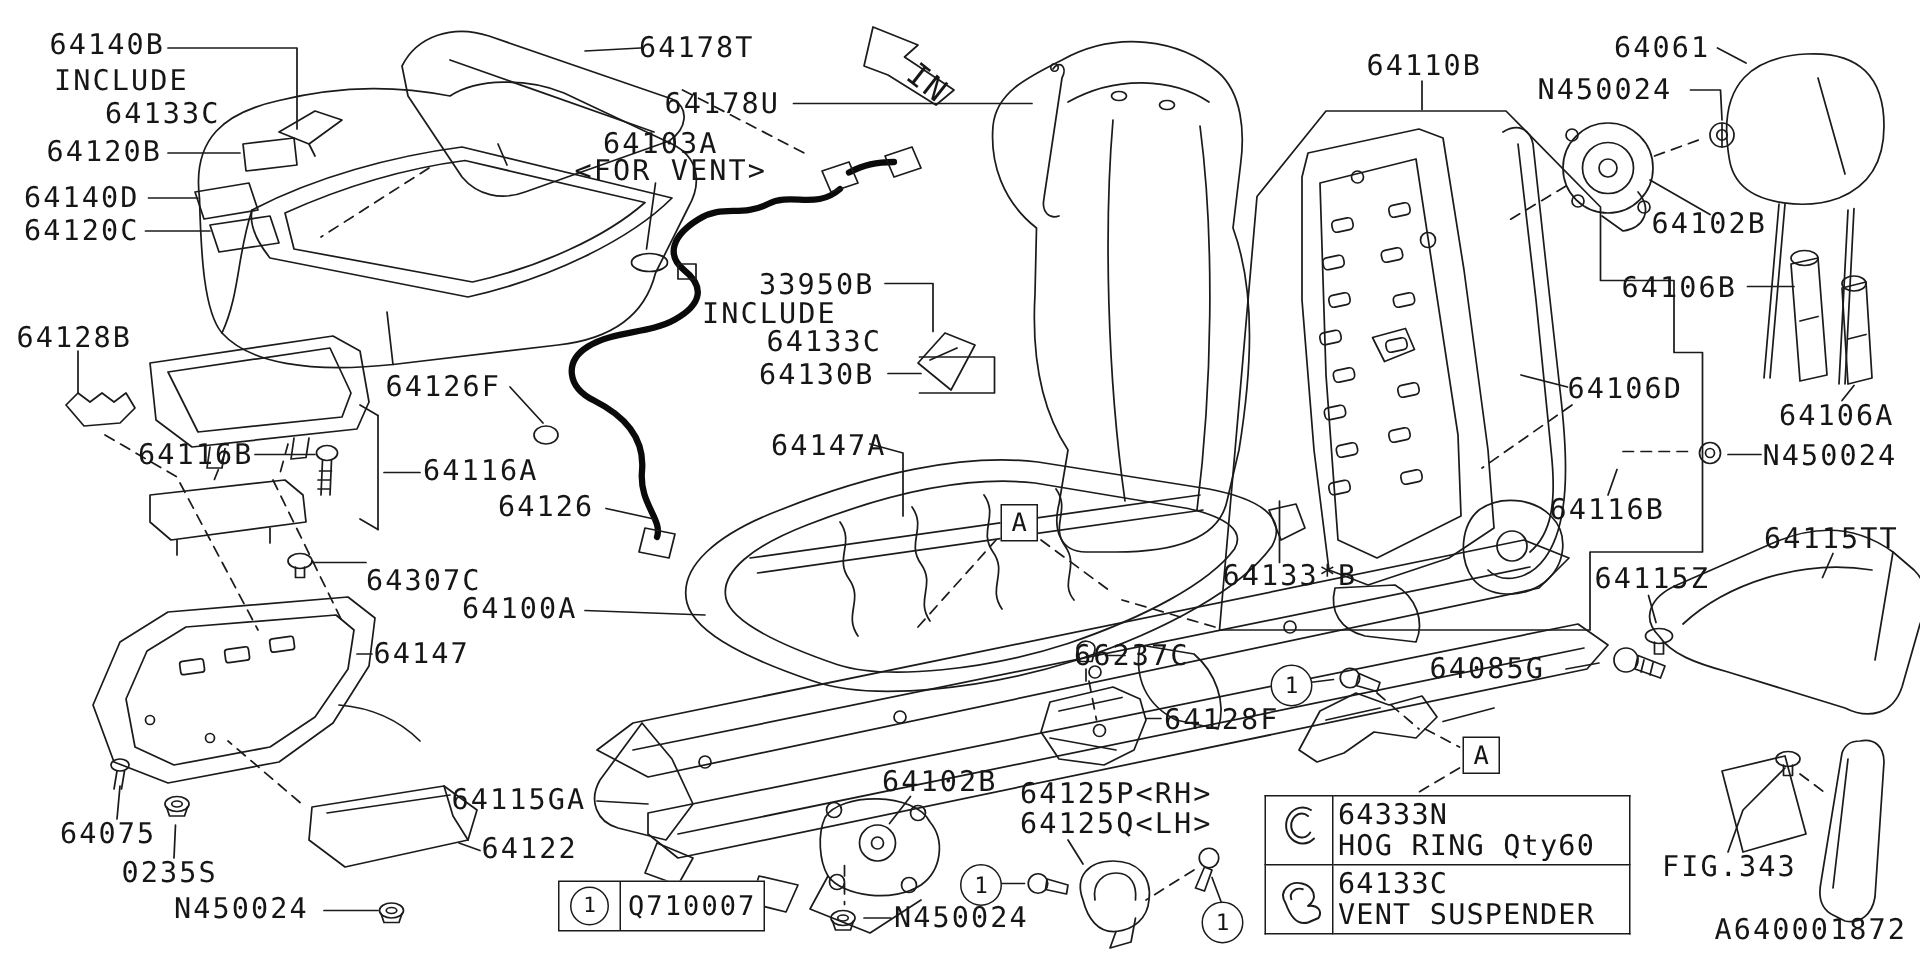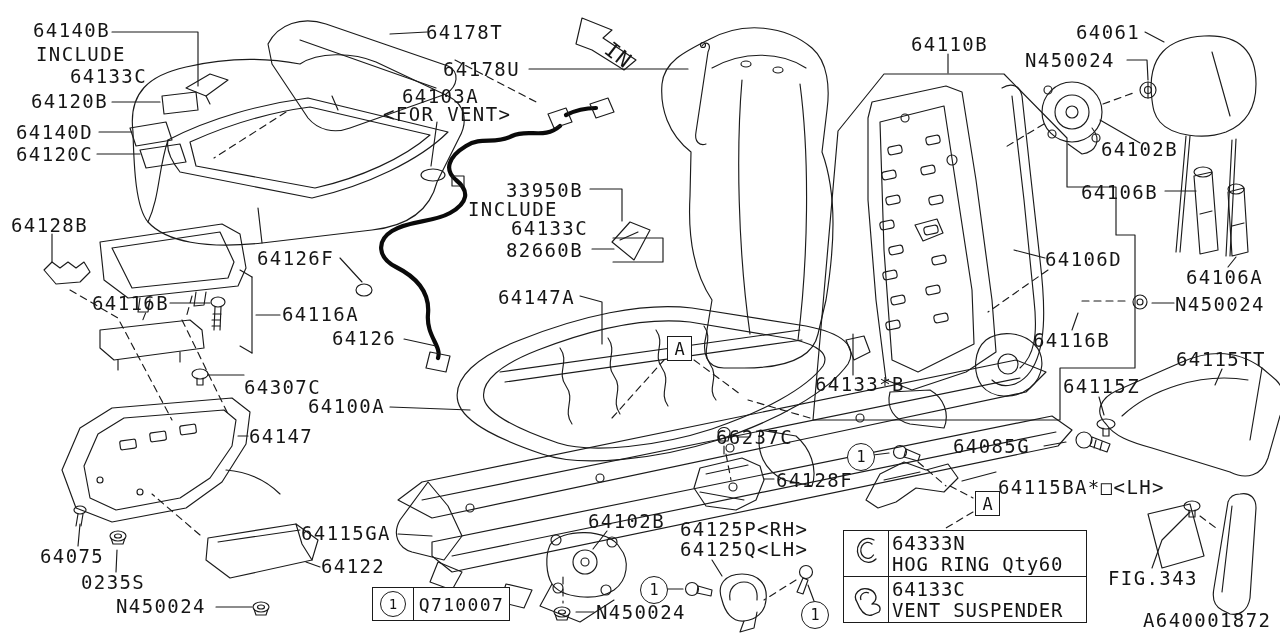--- a/index.html
+++ b/index.html
@@ -366,38 +366,37 @@
   <div class="lbl" style="left:308px;top:397px">64100A</div>
   <div class="lbl" style="left:249px;top:427px">64147</div>
   <div class="lbl" style="left:426px;top:23px">64178T</div>
   <div class="lbl" style="left:443px;top:60px">64178U</div>
   <div class="lbl" style="left:402px;top:87px">64103A</div>
   <div class="lbl" style="left:383px;top:105px">&lt;FOR VENT&gt;</div>
   <div class="lbl lbl-rot" style="left:614px;top:38px">IN</div>
   <div class="lbl" style="left:506px;top:181px">33950B</div>
   <div class="lbl" style="left:468px;top:200px">INCLUDE</div>
   <div class="lbl" style="left:511px;top:219px">64133C</div>
-  <div class="lbl" style="left:506px;top:241px">82660B</div>
-  <div class="lbl" style="left:498px;top:288px">64147A</div>
+  <div class="lbl" style="left:506px;top:241px">64130B</div>
+  <div class="lbl" style="left:514px;top:288px">64147A</div>
   <div class="lbl" style="left:911px;top:35px">64110B</div>
   <div class="lbl" style="left:1076px;top:23px">64061</div>
   <div class="lbl" style="left:1025px;top:51px">N450024</div>
   <div class="lbl" style="left:1101px;top:140px">64102B</div>
   <div class="lbl" style="left:1081px;top:183px">64106B</div>
   <div class="lbl" style="left:1045px;top:250px">64106D</div>
   <div class="lbl" style="left:1186px;top:268px">64106A</div>
   <div class="lbl" style="left:1175px;top:295px">N450024</div>
   <div class="lbl" style="left:1033px;top:331px">64116B</div>
   <div class="lbl" style="left:815px;top:375px">64133*B</div>
   <div class="lbl" style="left:1176px;top:350px">64115TT</div>
   <div class="lbl" style="left:1063px;top:377px">64115Z</div>
   <div class="lbl" style="left:716px;top:428px">66237C</div>
   <div class="lbl" style="left:776px;top:471px">64128F</div>
   <div class="lbl" style="left:953px;top:437px">64085G</div>
-  <div class="lbl" style="left:998px;top:478px">64115BA*□&lt;LH&gt;</div>
   <div class="lbl" style="left:301px;top:524px">64115GA</div>
   <div class="lbl" style="left:321px;top:557px">64122</div>
   <div class="lbl" style="left:40px;top:547px">64075</div>
   <div class="lbl" style="left:81px;top:573px">0235S</div>
   <div class="lbl" style="left:116px;top:597px">N450024</div>
   <div class="lbl" style="left:588px;top:512px">64102B</div>
   <div class="lbl" style="left:680px;top:520px">64125P&lt;RH&gt;</div>
   <div class="lbl" style="left:680px;top:540px">64125Q&lt;LH&gt;</div>
   <div class="lbl" style="left:596px;top:603px">N450024</div>
   <div class="lbl" style="left:1108px;top:569px">FIG.343</div>

